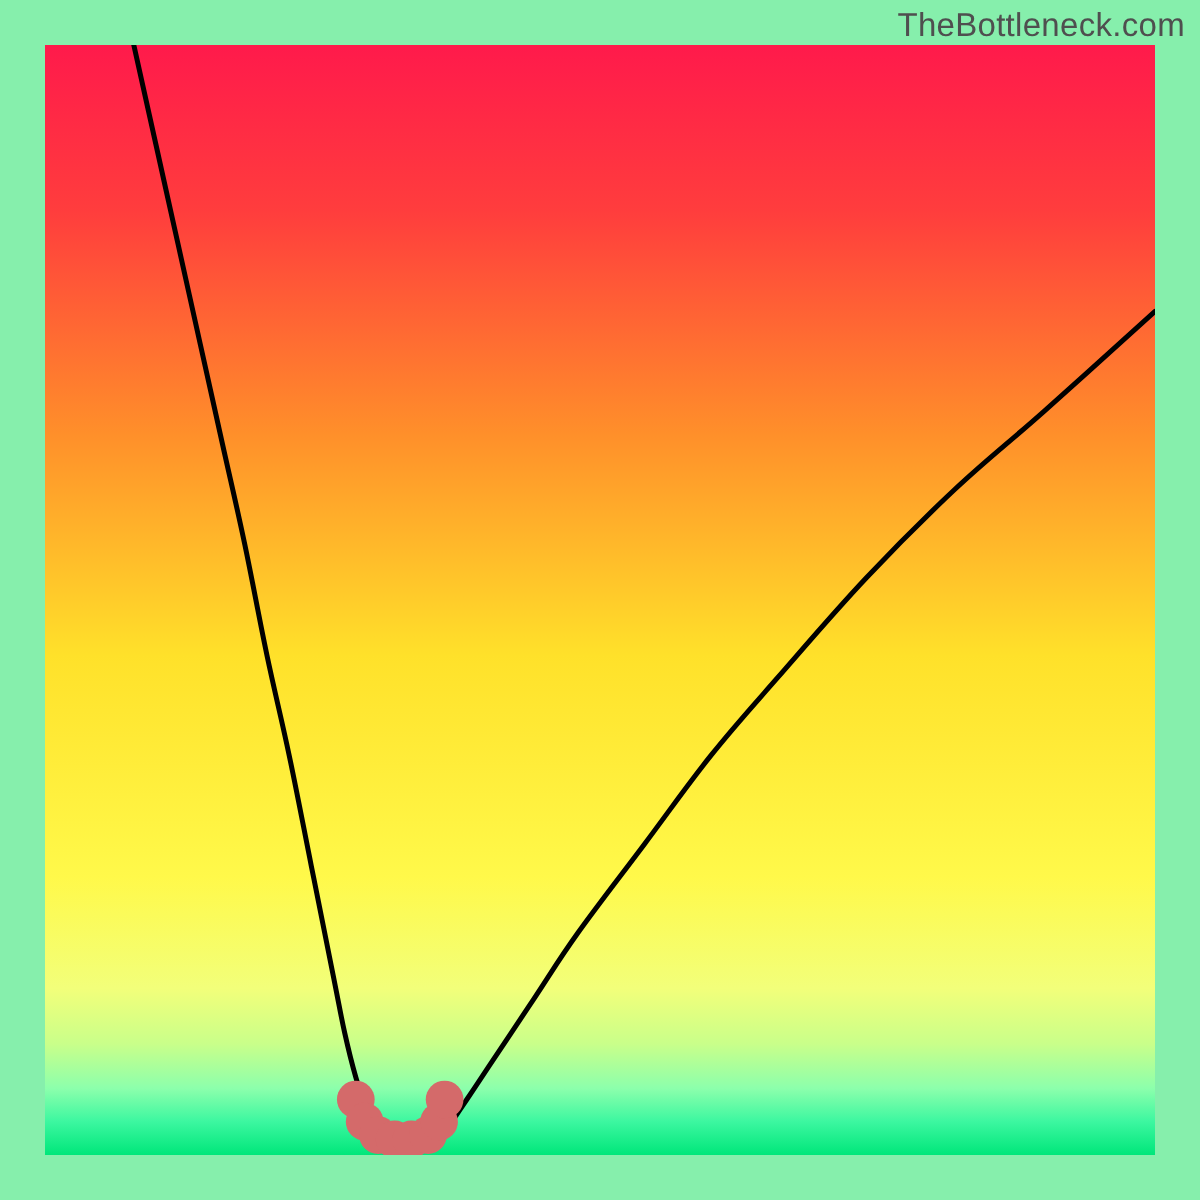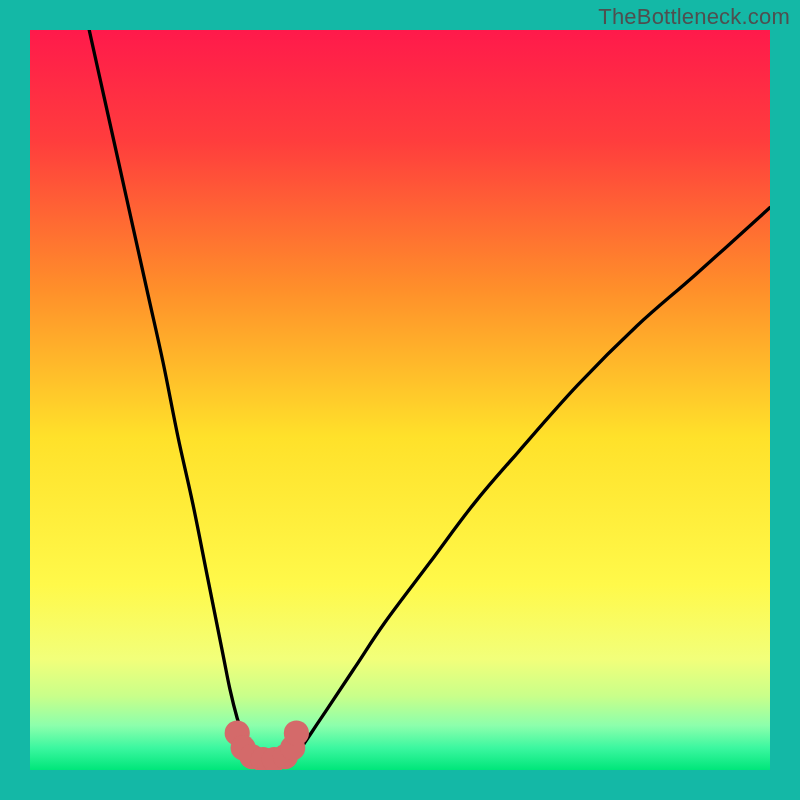--- a/index.html
+++ b/index.html
@@ -10,21 +10,21 @@
     background: #000000;
     overflow: hidden;
     font-family: Arial, Helvetica, sans-serif;
   }
   .frame {
     position: absolute;
     top: 0;
     left: 0;
     width: 800px;
     height: 800px;
-    background: #14b8a6;
+    background: #86efac;
   }
   .plot-area {
     position: absolute;
     top: 30px;
     left: 30px;
     width: 740px;
     height: 740px;
     overflow: hidden;
   }
   .gradient {

